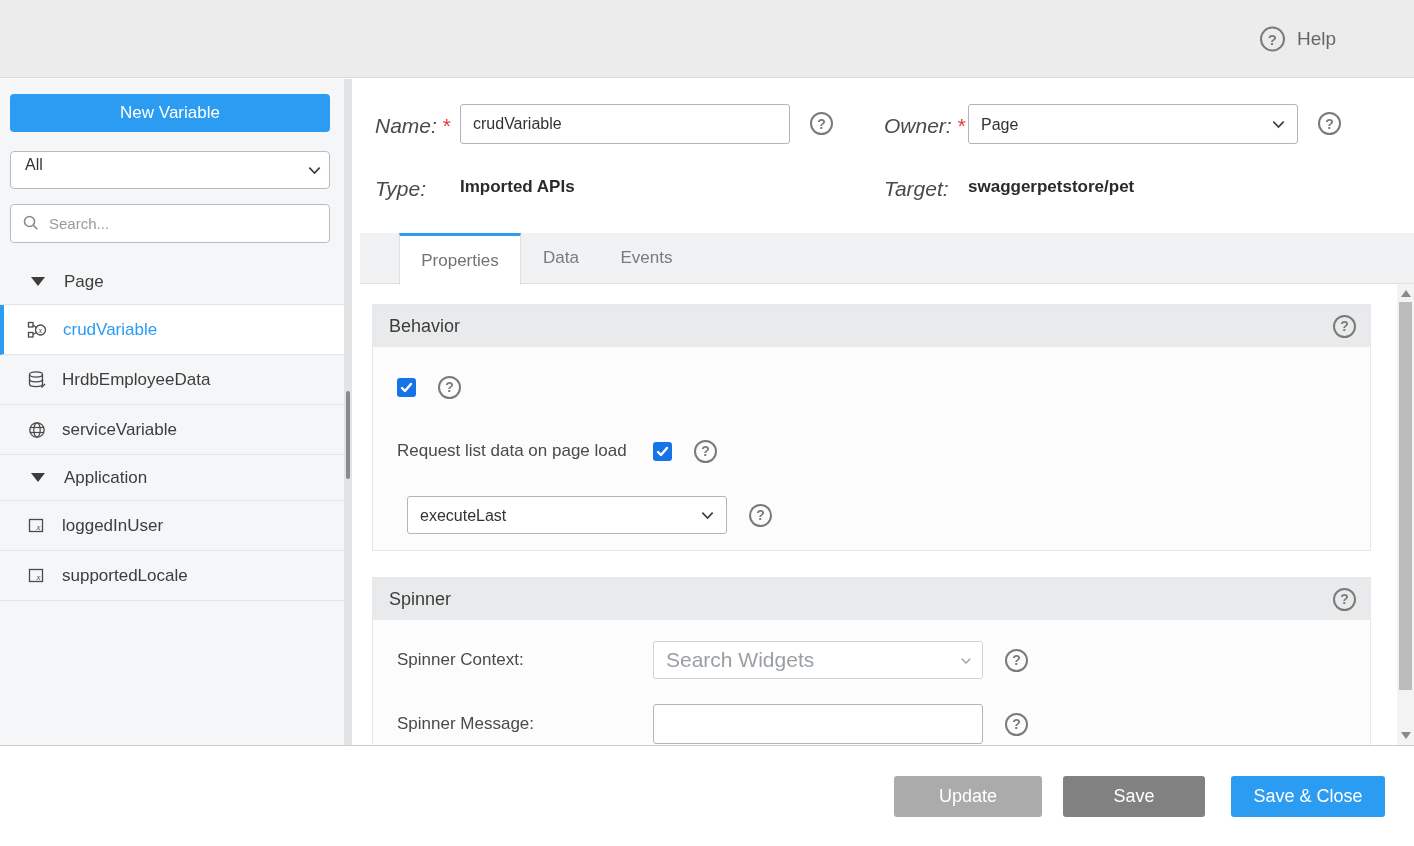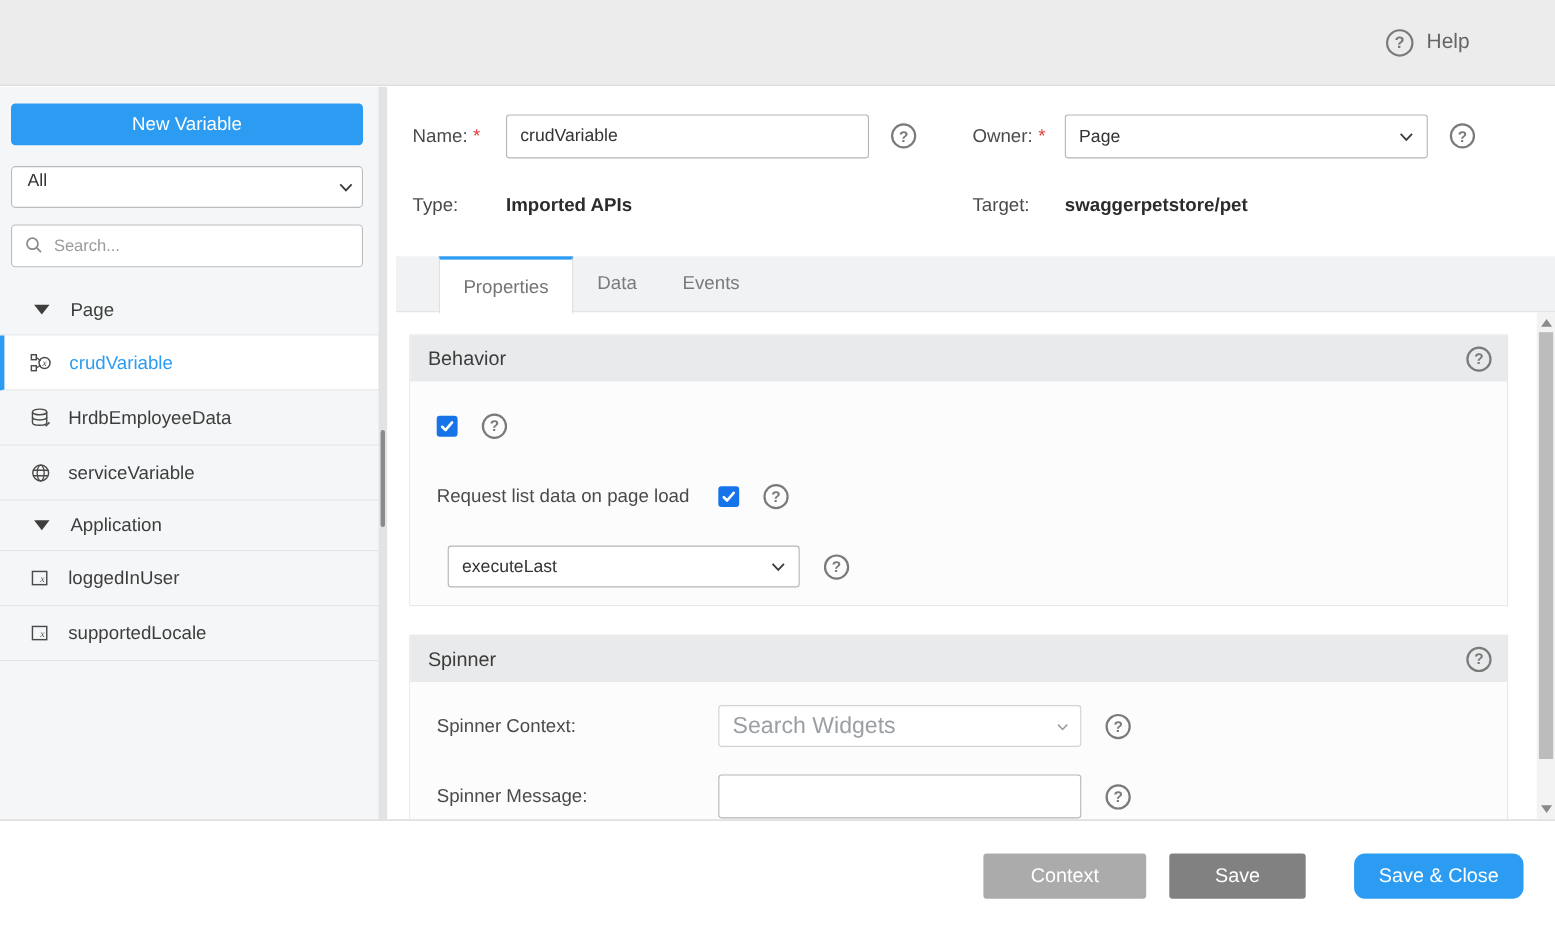--- a/index.html
+++ b/index.html
@@ -51,21 +51,21 @@
     color:#2b9cf2; }
 
   .sidebar-scroll { position:absolute; left:344px; top:79px; width:8px; height:666px;
     background:#e2e3e4; }
   .sidebar-scroll .thumb { position:absolute; left:2px; top:312px; width:4px; height:88px;
     background:#8a8a8a; border-radius:2px; }
 
   
   .main { position:absolute; left:360px; top:79px; width:1054px; height:666px; background:#fff; }
 
-  .flabel { font-size:17px; color:#4a4a4a; }
+  .flabel { font-size:21px; color:#4a4a4a;font-style:italic; }
   .req { color:#e53935; margin-left:5px; }
   .bold-val { font-size:17px; font-weight:bold; color:#2b2b2b; }
 
   .form-row1 { position:absolute; top:25px; left:0; width:100%; height:40px; }
   .form-row2 { position:absolute; top:98px; left:0; width:100%; height:22px; }
   .pos { position:absolute; }
   .txt-input { height:40px; width:330px; border:1px solid #b5b5b5; border-radius:3px;
     font-size:16px; color:#333; padding:0 12px; font-family:inherit; background:#fff; }
   .sel-wrap { position:relative; width:330px; height:40px; }
   .sel-wrap select { width:100%; height:100%; appearance:none; -webkit-appearance:none;
@@ -120,22 +120,22 @@
   .main-scroll .arrow-down { bottom:6px; border-top:7px solid #8a8a8a; }
   .main-scroll .thumb { position:absolute; left:2px; top:18px; width:13px; height:388px;
     background:#bcbcbc; }
 
   
   .footer { position:absolute; left:0; top:745px; width:1414px; height:101px;
     background:#fff; border-top:1px solid #cdcdcd; }
   .fbtn { position:absolute; top:30px; height:41px; border:none; border-radius:3px;
     color:#fff; font-size:18px; font-family:inherit; cursor:pointer; }
   .btn-cancel { left:894px; width:148px; background:#ababab; }
-  .btn-save { left:1063px; width:124px; background:#818181; }
-  .btn-saveclose { left:1231px; width:154px; background:#2b9cf2;border-radius:10px; }
+  .btn-save { left:1063px; width:142px; background:#818181; }
+  .btn-saveclose { left:1231px; width:154px; background:#2b9cf2; }
 </style>
 </head>
 <body>
 
 <div class="titlebar">
   <div class="help-wrap">
     <span class="qicon big">?</span>
     <span class="help-label">Help</span>
   </div>
 </div>
@@ -321,16 +321,16 @@
   </div>
 
   <div class="main-scroll">
     <div class="arrow-up"></div>
     <div class="thumb"></div>
     <div class="arrow-down"></div>
   </div>
 </div>
 
 <div class="footer">
-  <button class="fbtn btn-cancel">Context</button>
+  <button class="fbtn btn-cancel">Update</button>
   <button class="fbtn btn-save">Save</button>
   <button class="fbtn btn-saveclose">Save &amp; Close</button>
 </div>
 
 </body></html>

